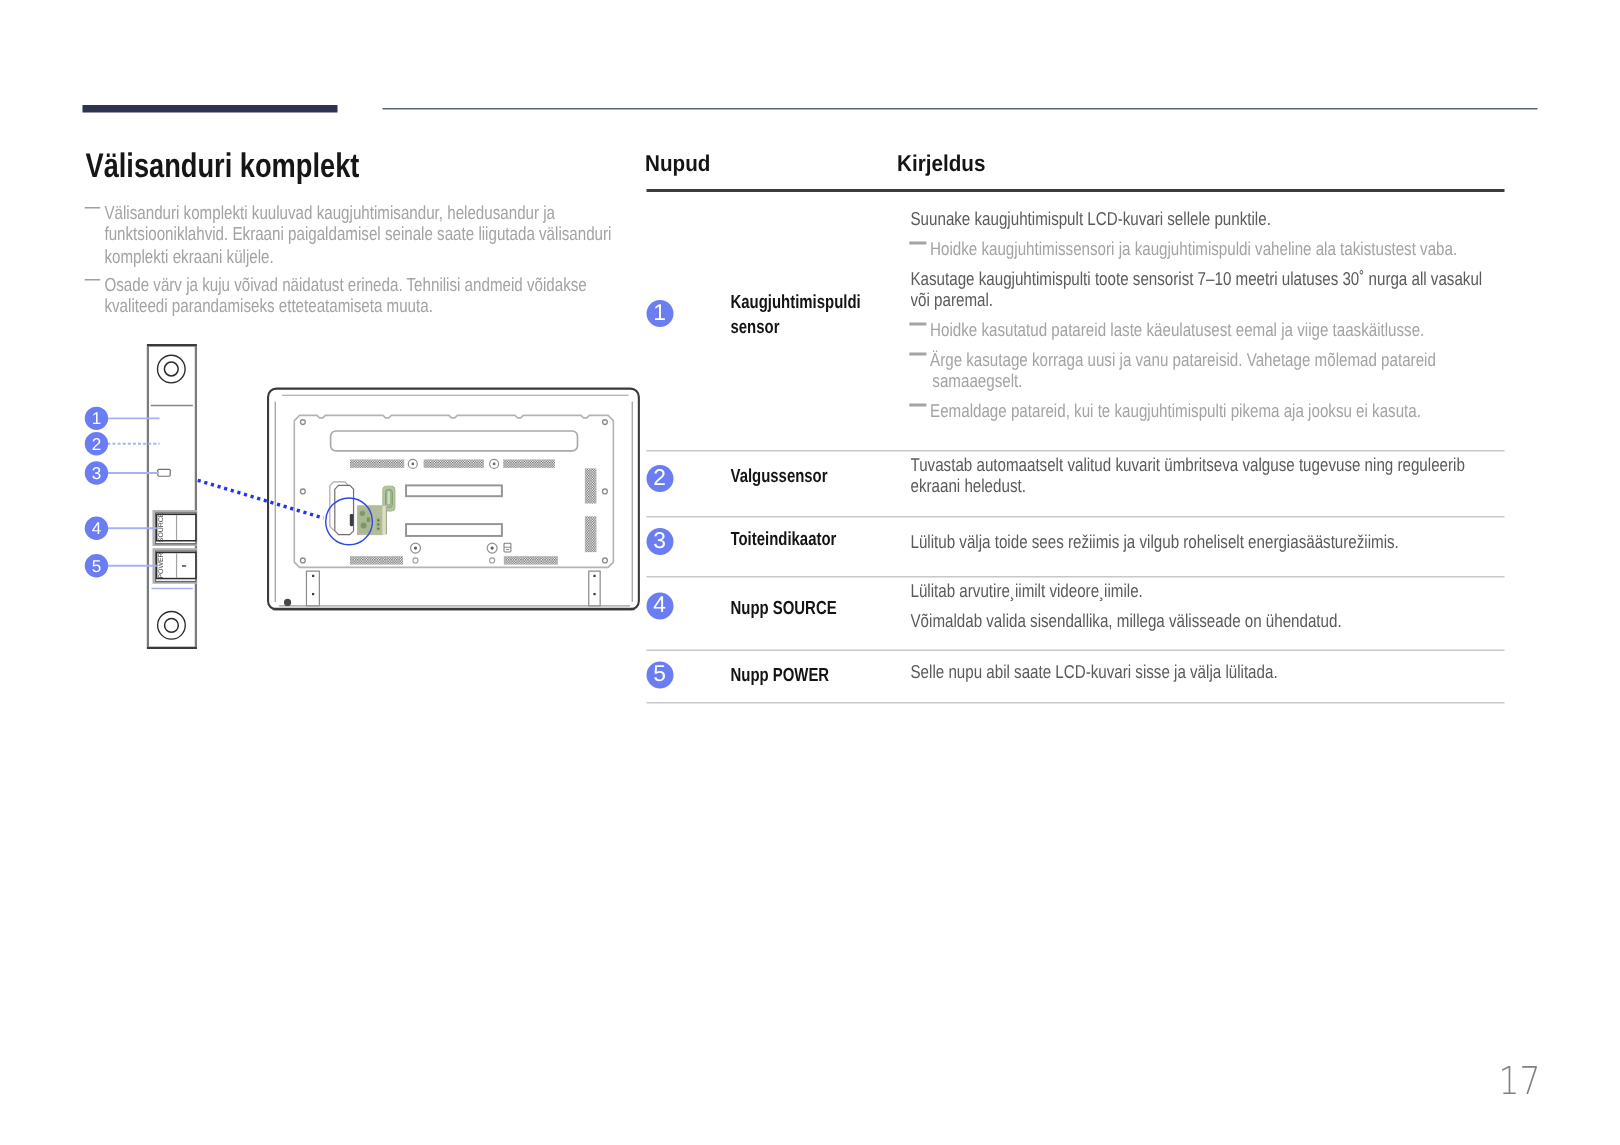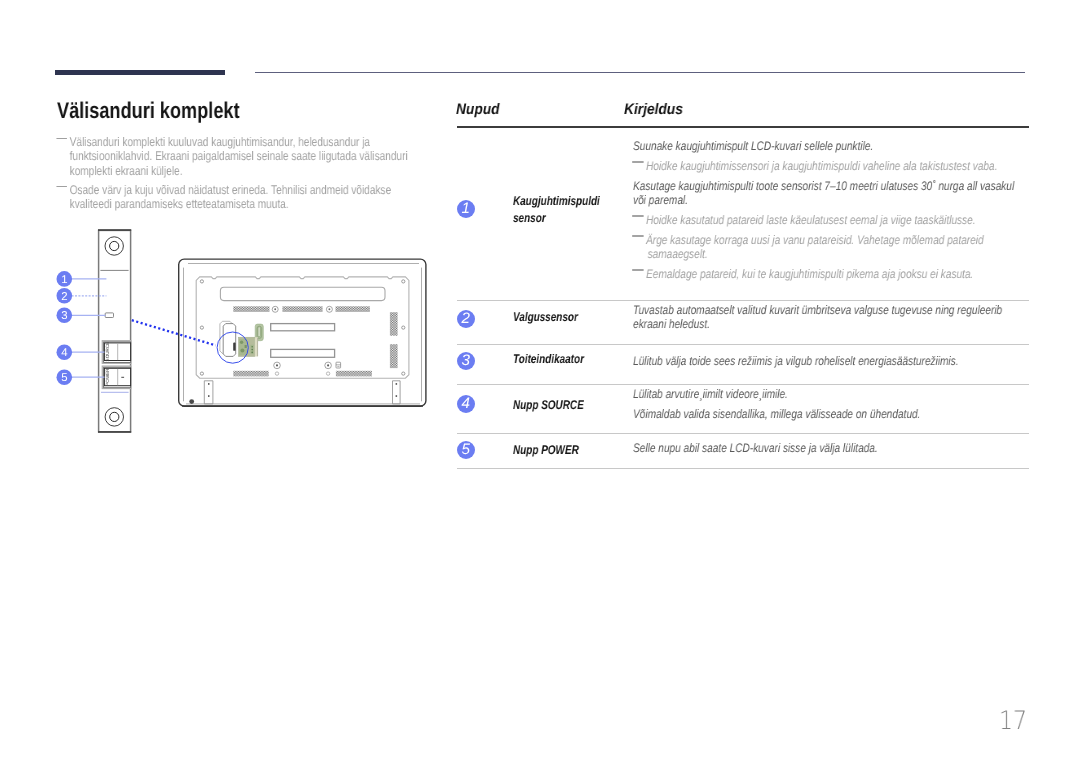--- a/index.html
+++ b/index.html
@@ -14,21 +14,21 @@
 
 .doc-title{position:absolute;left:57px;top:97.5px;font-size:22.7px;font-weight:bold;color:#161616;
   line-height:24px;white-space:nowrap;transform:scaleX(0.80);transform-origin:left top;;will-change:transform}
 
 
 .intro{position:absolute;left:54px;top:135.2px;width:452px;transform:scaleX(0.802);transform-origin:left top;;will-change:transform}
 .note{position:relative;padding-left:19.5px;color:#a3a3a3;font-size:12.6px;line-height:14.35px;margin-bottom:4.9px;}
 .note .dash{position:absolute;left:2.5px;top:2.8px;width:13.2px;height:1.6px;background:#a0a0a0;}
 
 
-.tbl{position:absolute;left:457px;top:96px;width:572px;font-style:italic;}
+.tbl{position:absolute;left:431px;top:96px;width:572px;}
 .th-row{position:relative;height:28px;}
   .th{position:absolute;top:4.5px;font-size:15.3px;font-weight:bold;color:#141414;white-space:nowrap;transform:scaleX(0.90);transform-origin:left top;;will-change:transform}
 .th-nupud{left:-1.1px;}
 .th-kirj{left:167.4px;}
 .hrule{position:absolute;left:0;top:29.8px;width:572px;height:2.3px;background:#3c3c3c;}
 .rowsep{position:absolute;left:0;width:572px;height:1px;background:#c8c8c8;}
 
 .trow{position:absolute;left:0;width:572px;}
 .badge{position:absolute;left:-0.2px;width:18px;height:18px;border-radius:50%;background:#6b7df2;
   color:#fff;font-size:15.2px;font-weight:normal;text-align:center;line-height:18.4px;}

